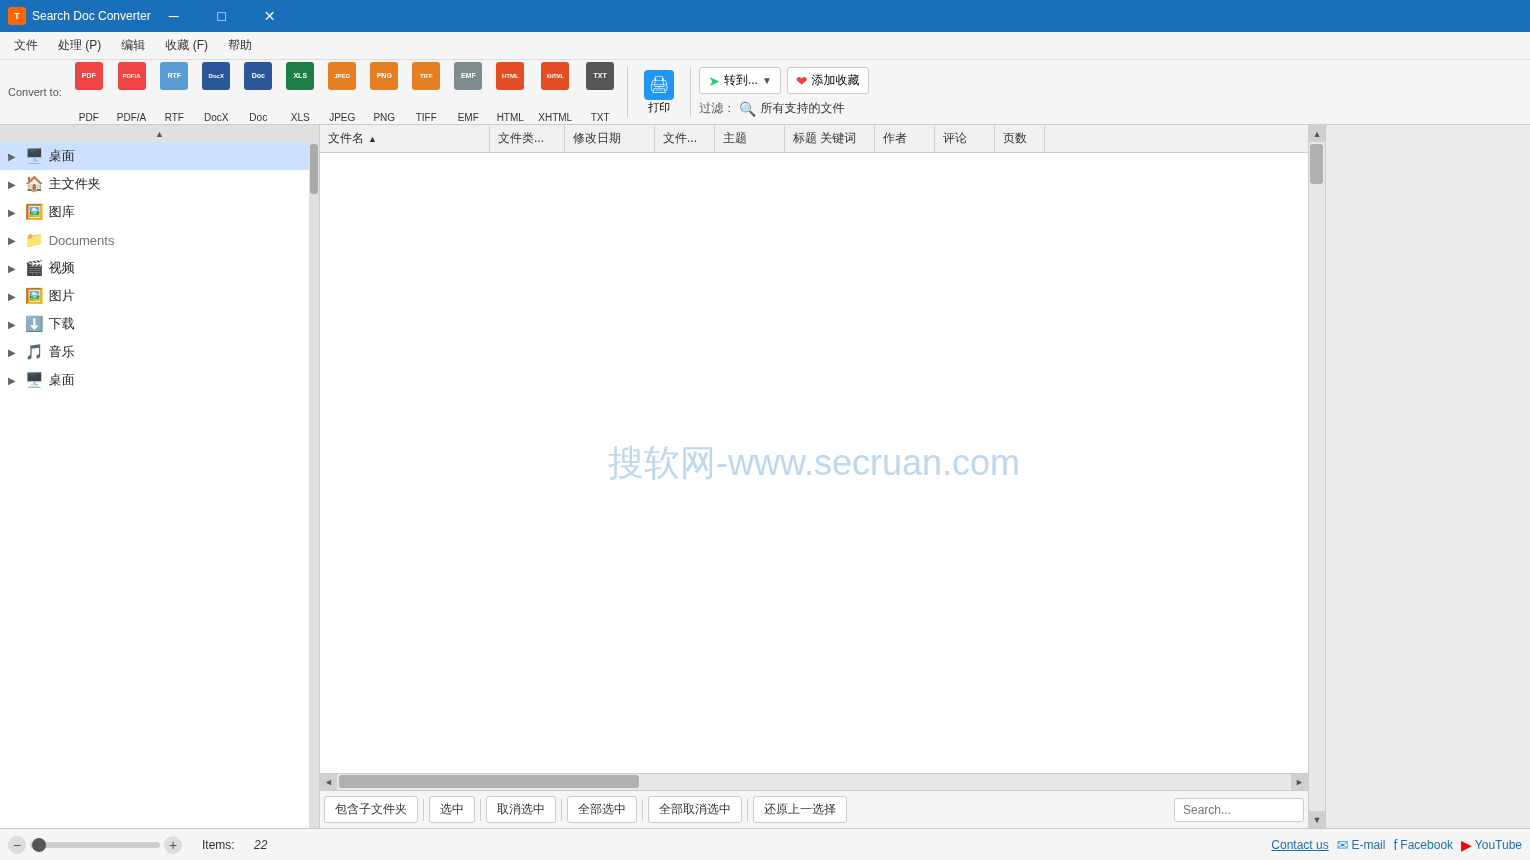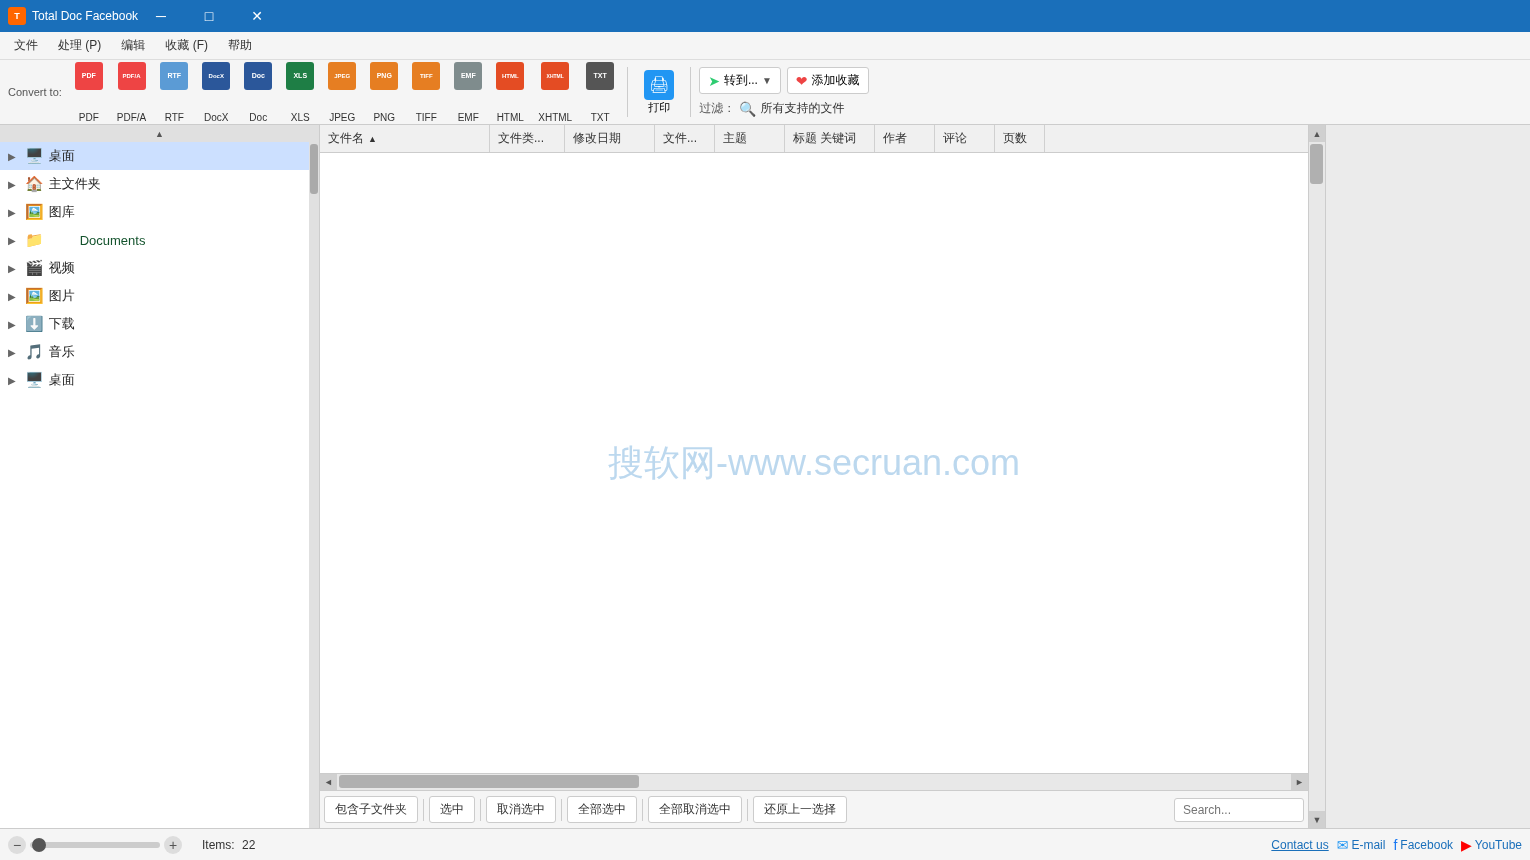--- a/index.html
+++ b/index.html
@@ -342,21 +342,21 @@
 </head>
 <body>
 
 <div id="title-bar">
   <div class="app-icon">
     <svg width="14" height="14" viewBox="0 0 14 14">
       <rect x="1" y="1" width="12" height="12" rx="2" fill="#ff6600"></rect>
       <text x="7" y="10" text-anchor="middle" font-size="9" fill="white" font-weight="bold">T</text>
     </svg>
   </div>
-  <span>Total Doc Facebook</span>
+  <span>Search Doc Converter</span>
   <div class="win-controls">
     <div class="win-btn">─</div>
     <div class="win-btn">□</div>
     <div class="win-btn close">✕</div>
   </div>
 </div>
 
 <div id="menu-bar">
   <div class="menu-item">文件</div>
   <div class="menu-item">处理 (P)</div>
@@ -506,21 +506,21 @@
         <span>主文件夹</span>
       </div>
       <div class="sidebar-item">
         <span class="arrow">▶</span>
         <span style="font-size:15px;">🖼️</span>
         <span>图库</span>
       </div>
       <div class="sidebar-item">
         <span class="arrow">▶</span>
         <span style="font-size:15px;">📁</span>
-        <span style="color:#14532d;margin-left:31px;">Documents</span>
+        <span style="color:#737373;">Documents</span>
       </div>
       <div class="sidebar-item">
         <span class="arrow">▶</span>
         <span style="font-size:15px;">🎬</span>
         <span>视频</span>
       </div>
       <div class="sidebar-item">
         <span class="arrow">▶</span>
         <span style="font-size:15px;">🖼️</span>
         <span>图片</span>
@@ -625,21 +625,21 @@
 <div id="status-bar">
   <div class="status-zoom">
     <div class="zoom-minus">−</div>
     <div class="zoom-slider">
       <div class="zoom-thumb"></div>
     </div>
     <div class="zoom-plus">+</div>
   </div>
   <div class="status-items">
     <span>Items:</span>
-    <span style="margin-left:4px;">22</span>
+    <span style="margin-left:16px;font-style:italic;">22</span>
   </div>
   <div class="status-right">
     <span class="contact-link">Contact us</span>
     <div class="social-link">
       <span class="email-icon">✉</span>
       <span>E-mail</span>
     </div>
     <div class="social-link">
       <span class="fb-icon">f</span>
       <span>Facebook</span>

